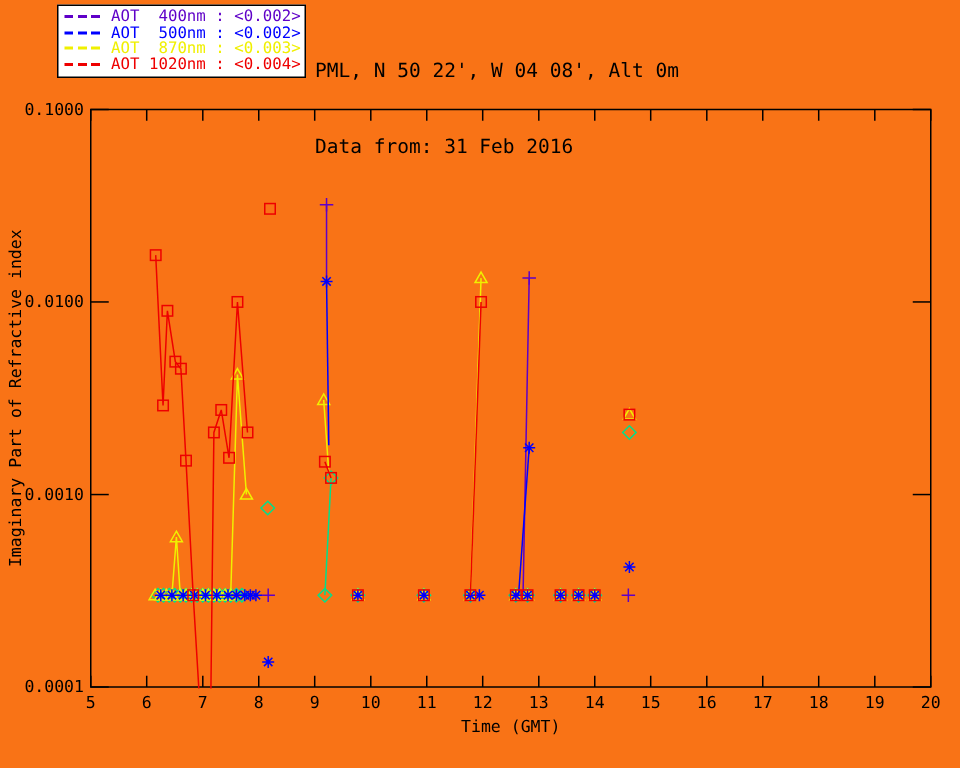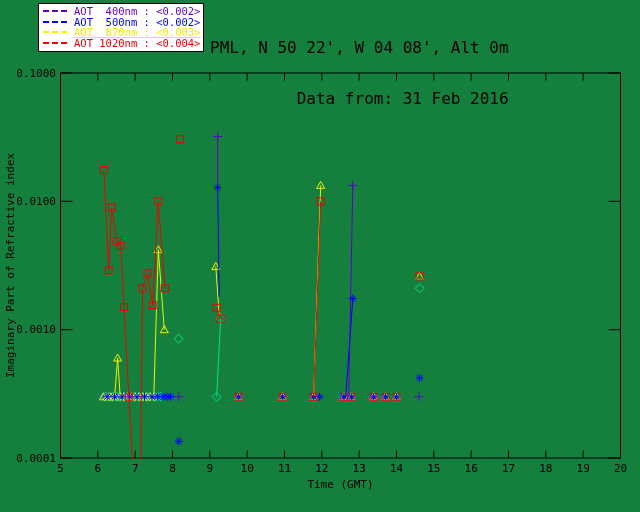--- a/index.html
+++ b/index.html
@@ -1,43 +1,43 @@
 <!DOCTYPE html>
 <html><head>
 <meta charset="utf-8">
 <style>
   html,body{margin:0;padding:0;background:#fff;}
   body{width:640px;height:512px;overflow:hidden;position:relative;
        font-family:"DejaVu Sans Mono","Liberation Mono",monospace;color:#000;}
-  .page{position:absolute;inset:0;background:#15803d;}
+  .page{position:absolute;inset:0;background:#f97316;}
   .legend{position:absolute;left:38px;top:3px;width:157px;border:1px solid #000;
           background:#fff;padding:2px 3px 3px 4px;}
   .legend-row{display:flex;align-items:center;height:10.6px;}
   .legend-dash{width:26px;height:2px;flex:0 0 26px;margin-right:5px;}
   .legend-label{font-size:10.5px;white-space:pre;letter-spacing:0;}
-  .hdr{position:absolute;left:210px;top:5px;font-size:16px;line-height:17px;white-space:pre;text-align:right;}
+  .hdr{position:absolute;left:210px;top:5px;font-size:13px;line-height:17px;white-space:pre;}
   svg{position:absolute;left:0;top:0;}
 </style>
 </head>
 <body>
 
 <div class="page">
 
   <div class="legend" id="legend">
       <div class="legend-row">
         <span class="legend-dash" style="background: repeating-linear-gradient(90deg, rgb(95, 0, 200) 0px, rgb(95, 0, 200) 6px, transparent 6px, transparent 9px);"></span>
         <span class="legend-label" style="color: rgb(95, 0, 200);">AOT  400nm : &lt;0.002&gt;</span>
       </div>
       <div class="legend-row">
         <span class="legend-dash" style="background: repeating-linear-gradient(90deg, rgb(0, 0, 255) 0px, rgb(0, 0, 255) 6px, transparent 6px, transparent 9px);"></span>
         <span class="legend-label" style="color: rgb(0, 0, 255);">AOT  500nm : &lt;0.002&gt;</span>
       </div>
       <div class="legend-row">
         <span class="legend-dash" style="background: repeating-linear-gradient(90deg, rgb(240, 240, 0) 0px, rgb(240, 240, 0) 6px, transparent 6px, transparent 9px);"></span>
-        <span class="legend-label" style="color: rgb(240, 240, 0); text-decoration: underline;">AOT  870nm : &lt;0.003&gt;</span>
+        <span class="legend-label" style="color: rgb(240, 240, 0);">AOT  870nm : &lt;0.003&gt;</span>
       </div>
       <div class="legend-row">
         <span class="legend-dash" style="background: repeating-linear-gradient(90deg, rgb(238, 0, 0) 0px, rgb(238, 0, 0) 6px, transparent 6px, transparent 9px);"></span>
         <span class="legend-label" style="color: rgb(238, 0, 0);">AOT 1020nm : &lt;0.004&gt;</span>
       </div>
     </div>
 
   <div class="hdr">
     <div>PML, N 50 22', W 04 08', Alt 0m</div>
     <div>Data from: 31 Feb 2016</div>

